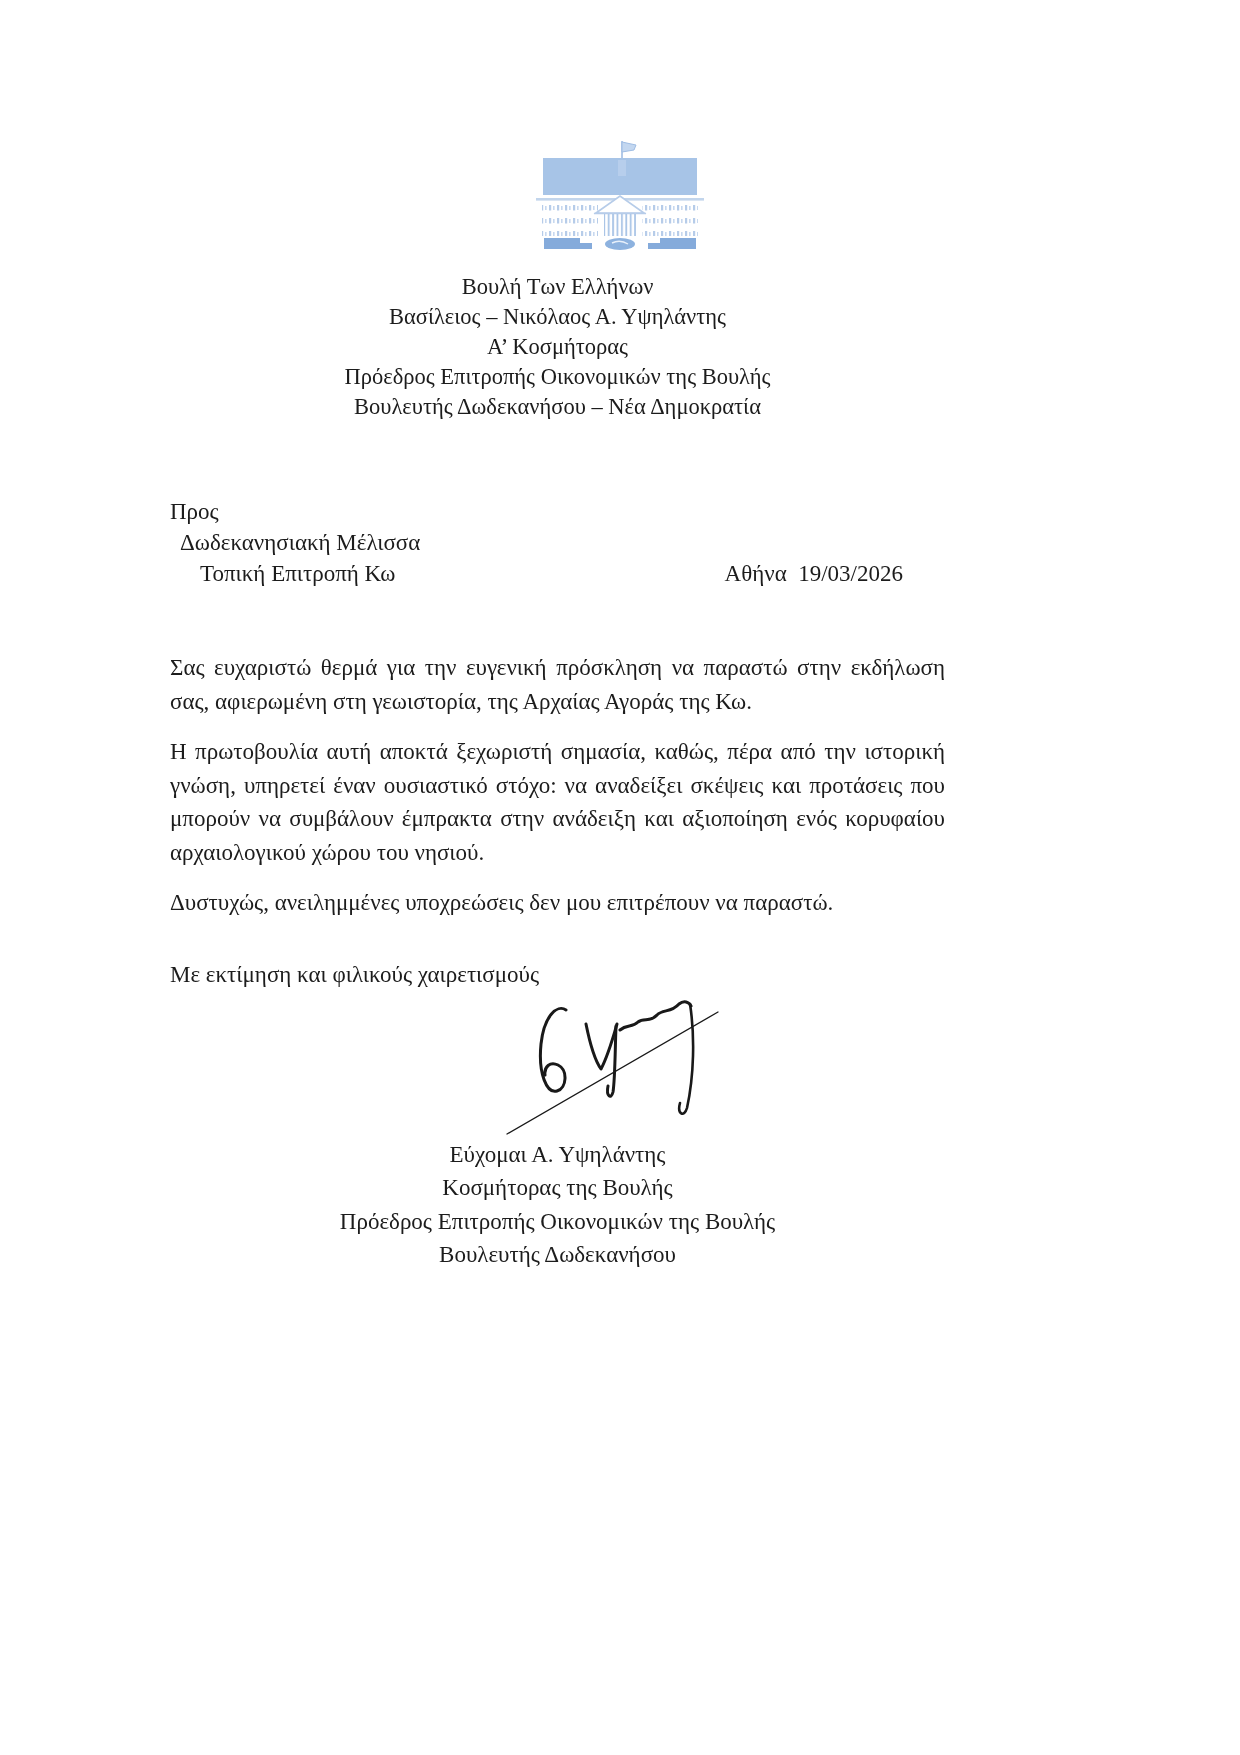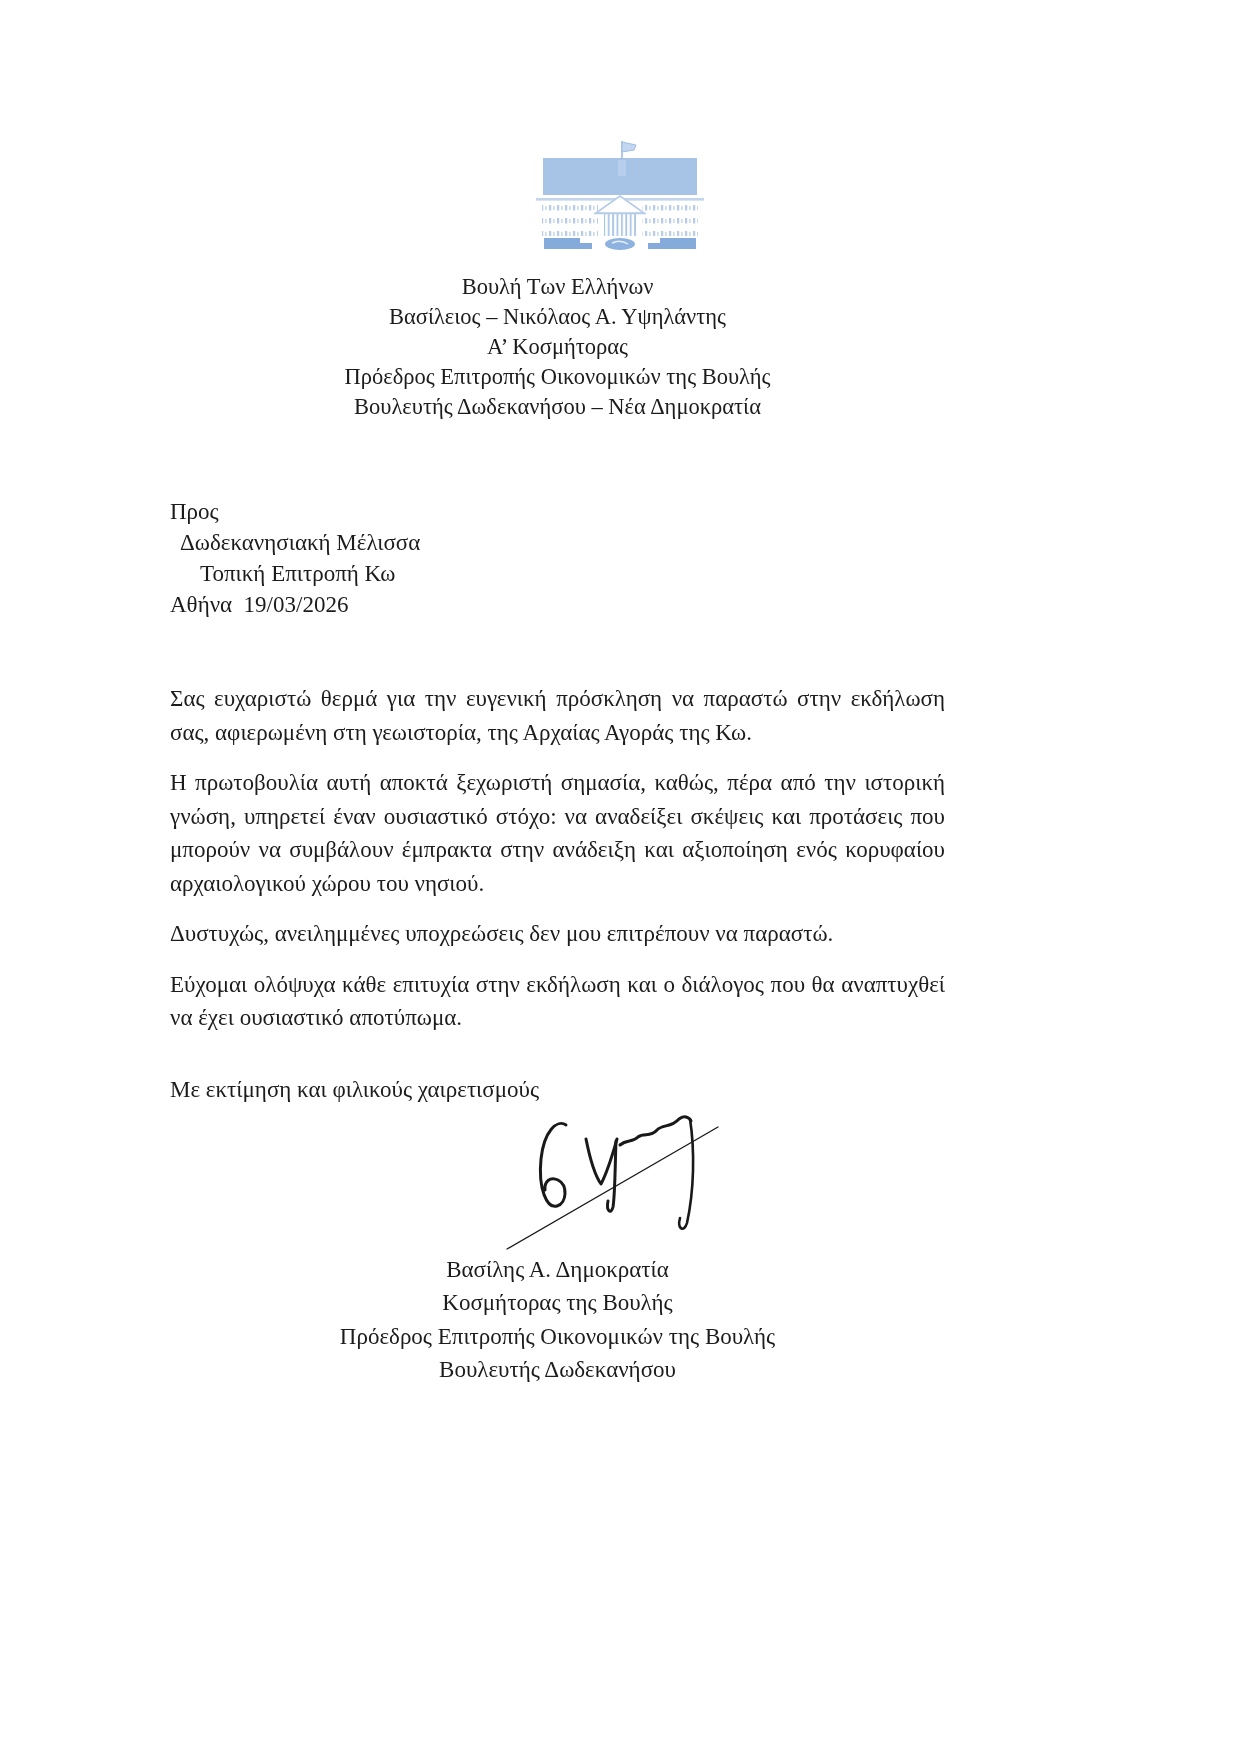--- a/index.html
+++ b/index.html
@@ -39,21 +39,20 @@
   .recipient-block {
     margin-top: 74px;
     font-size: 23px;
     line-height: 31px;
   }
   .recipient-line-1 { padding-left: 10px; }
   .recipient-row {
     display: flex;
     justify-content: space-between;
     align-items: baseline;
-    flex-direction: column;
   }
   .recipient-line-2 { padding-left: 30px; }
   .dateline {
     padding-right: 42px;
     white-space: pre-wrap;
   }
 
   .body-block {
     margin-top: 62px;
     font-size: 23px;
@@ -139,21 +138,20 @@
       <div class="recipient-row">
         <span class="recipient-line-2">Τοπική Επιτροπή Κω</span>
         <span class="dateline">Αθήνα  19/03/2026</span>
       </div>
     </div>
 
     <div class="body-block">
       <p>Σας ευχαριστώ θερμά για την ευγενική πρόσκληση να παραστώ στην εκδήλωση σας, αφιερωμένη στη γεωιστορία, της Αρχαίας Αγοράς της Κω.</p>
       <p>Η πρωτοβουλία αυτή αποκτά ξεχωριστή σημασία, καθώς, πέρα από την ιστορική γνώση, υπηρετεί έναν ουσιαστικό στόχο: να αναδείξει σκέψεις και προτάσεις που μπορούν να συμβάλουν έμπρακτα στην ανάδειξη και αξιοποίηση ενός κορυφαίου αρχαιολογικού χώρου του νησιού.</p>
       <p>Δυστυχώς, ανειλημμένες υποχρεώσεις δεν μου επιτρέπουν να παραστώ.</p>
-      <p>Εύχομαι ολόψυχα κάθε επιτυχία στην εκδήλωση και ο διάλογος που θα αναπτυχθεί να έχει ουσιαστικό αποτύπωμα.</p>
     </div>
 
     <div class="closing-block">Με εκτίμηση και φιλικούς χαιρετισμούς</div>
 
     <div class="signature-wrap">
       <svg width="226" height="146" viewBox="0 0 226 146" fill="none" stroke="#191919" stroke-linecap="round" stroke-linejoin="round">
 
         <path d="M7,138 L218,16" stroke-width="1.3"></path>
 
         <path d="M66,14 C57,8 44,20 41,48 C38,78 47,98 57,95 C67,92 68,74 58,69 C50,65 44,71 45,79" stroke-width="3"></path>
@@ -162,20 +160,20 @@
 
         <path d="M116,30 C115,58 115,84 113,96 C111,104 106,100 108,90" stroke-width="3"></path>
 
         <path d="M120,34 C127,28 132,32 138,26 C144,21 150,27 157,19 C163,13 171,17 179,8 C184,4 189,6 191,10" stroke-width="3"></path>
 
         <path d="M190,8 C195,40 194,80 187,112 C184,122 177,118 180,107" stroke-width="2.6"></path>
       </svg>
     </div>
 
     <div class="signer-block">
-      <div>Βασίλης Α. Δημοκρατία</div>
+      <div>Εύχομαι Α. Υψηλάντης</div>
       <div>Κοσμήτορας της Βουλής</div>
       <div>Πρόεδρος Επιτροπής Οικονομικών της Βουλής</div>
       <div>Βουλευτής Δωδεκανήσου</div>
     </div>
 
   </div>
 </div>
 
 </body></html>

